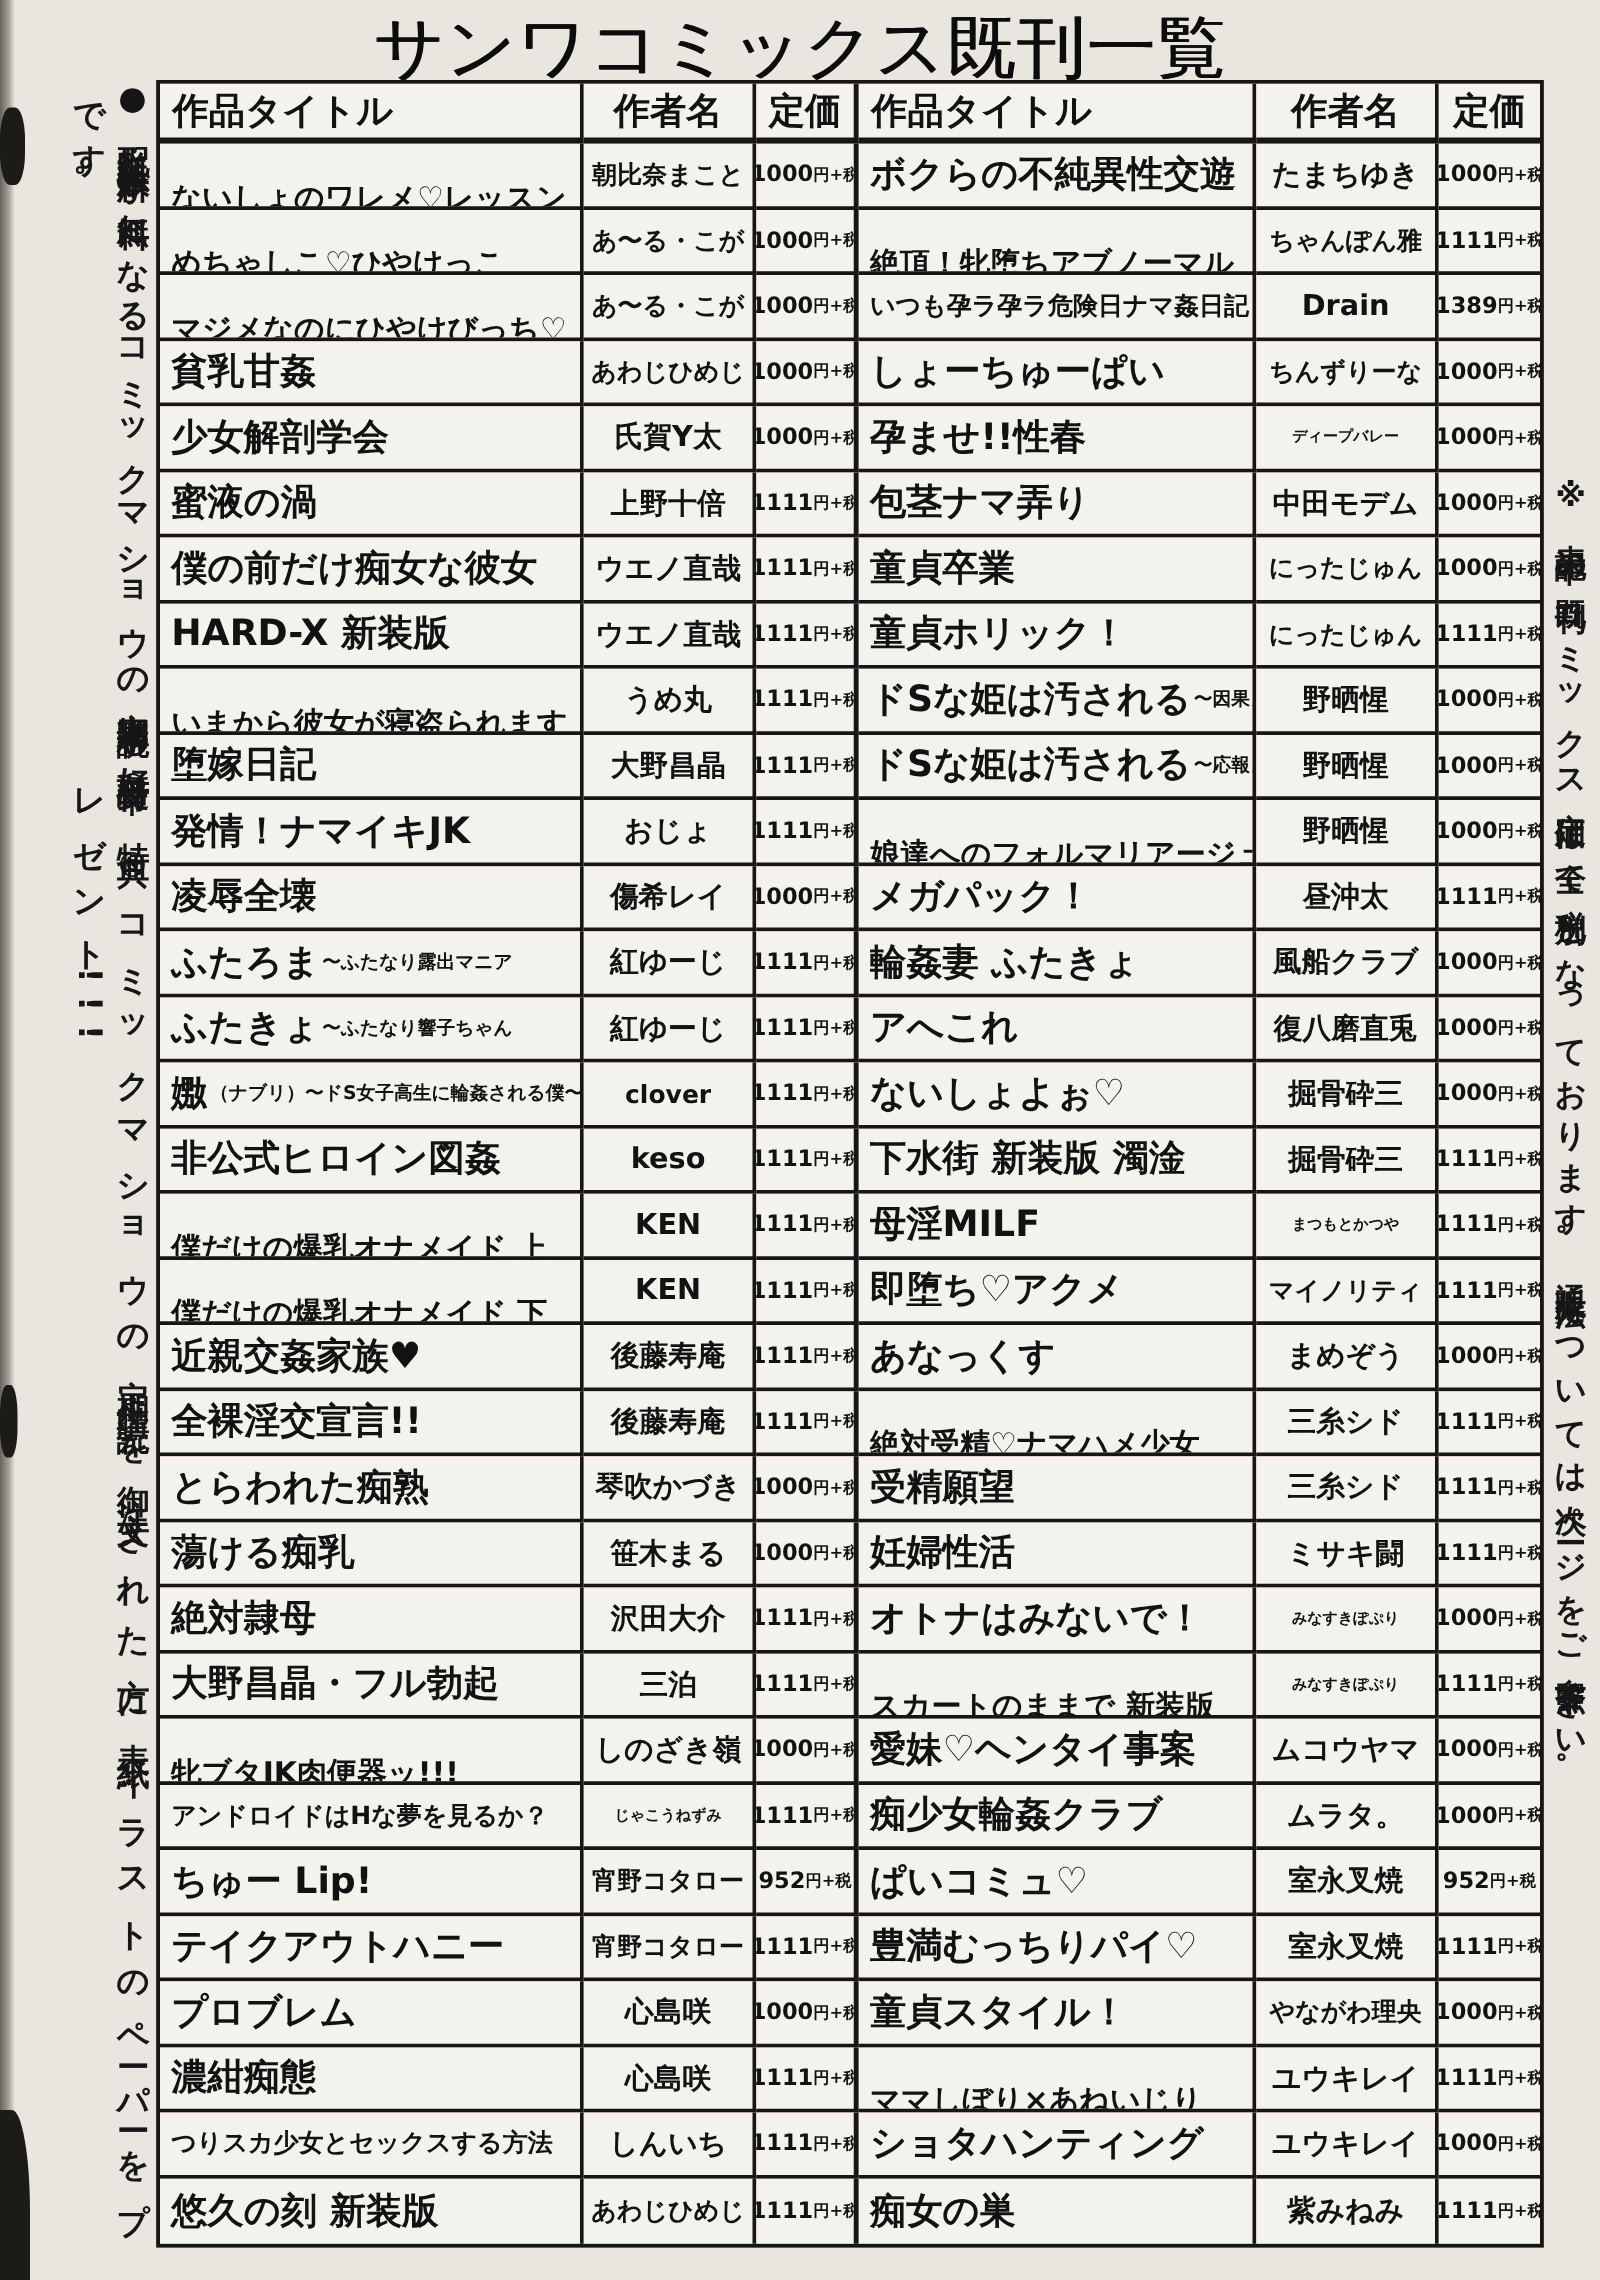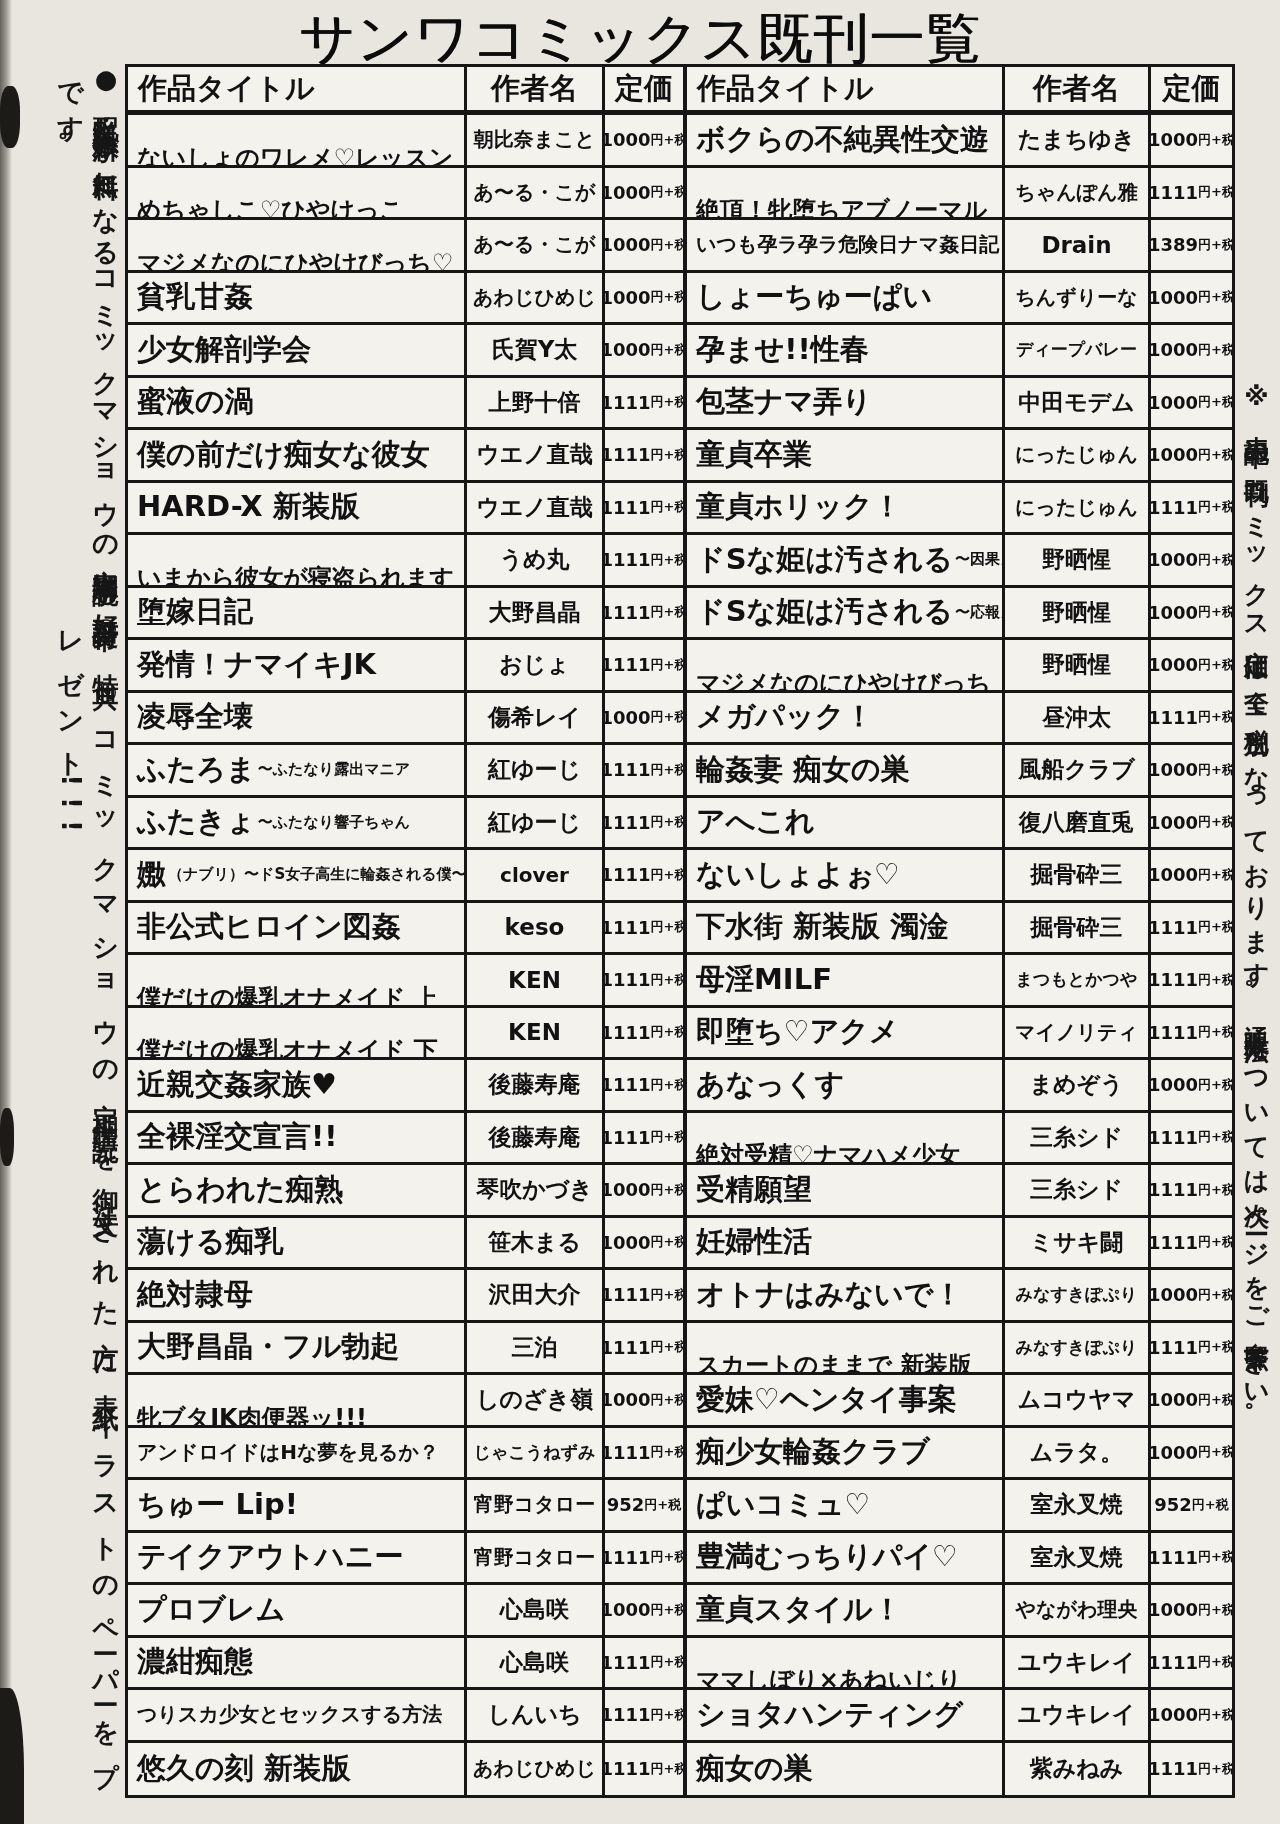--- a/index.html
+++ b/index.html
@@ -54,21 +54,21 @@
   .cell.head{font-weight:900;font-size:29px;border-bottom-width:5px;}
   .cell.head.t{padding-left:10px;}
   .cell.head.c{justify-content:center;}
   .title-cell{padding-left:9px;font-weight:900;}
   .title-cell .main{font-size:29px;}
   .title-cell .main.med{font-size:24px;margin-top:36px;}
   .title-cell .main.sml{font-size:20px;}
   .title-cell .suffix{font-size:15px;font-weight:bold;margin-left:2px;}
   .author-cell{justify-content:center;font-weight:bold;font-size:23px;padding:0 3px;}
   .author-cell.med{font-size:20px;}
-  .author-cell.sml{font-size:17px;}
+  .author-cell.sml{font-size:12px;}
   .price-cell{justify-content:center;font-weight:bold;padding:0 2px;}
   .price-cell .num{font-size:18px;}
   .price-cell .unit{font-size:13px;}
 </style>
 </head>
 <body>
 
 <div class="scan-edge"></div>
 <div class="blob b1"></div>
 <div class="blob b2"></div>
@@ -254,21 +254,21 @@
     </div>
     <div class="cell title-cell">
       <span class="main">発情！ナマイキJK</span>
     </div>
     <div class="cell author-cell">おじょ</div>
     <div class="cell price-cell mid-split">
       <span class="num">1111</span>
       <span class="unit">円+税</span>
     </div>
     <div class="cell title-cell">
-      <span class="main med">マジメなのにひやけびっち</span>
+      <span class="main med">娘達へのフォルマリアージュ</span>
     </div>
     <div class="cell author-cell">野晒惺</div>
     <div class="cell price-cell lastcol">
       <span class="num">1000</span>
       <span class="unit">円+税</span>
     </div>
     <div class="cell title-cell">
       <span class="main">凌辱全壊</span>
     </div>
     <div class="cell author-cell">傷希レイ</div>
@@ -287,21 +287,21 @@
     <div class="cell title-cell">
       <span class="main">ふたろま</span>
       <span class="suffix">〜ふたなり露出マニア</span>
     </div>
     <div class="cell author-cell">紅ゆーじ</div>
     <div class="cell price-cell mid-split">
       <span class="num">1111</span>
       <span class="unit">円+税</span>
     </div>
     <div class="cell title-cell">
-      <span class="main">輪姦妻 痴女の巣</span>
+      <span class="main">輪姦妻 ふたきょ</span>
     </div>
     <div class="cell author-cell">風船クラブ</div>
     <div class="cell price-cell lastcol">
       <span class="num">1000</span>
       <span class="unit">円+税</span>
     </div>
     <div class="cell title-cell">
       <span class="main">ふたきょ</span>
       <span class="suffix">〜ふたなり響子ちゃん</span>
     </div>

